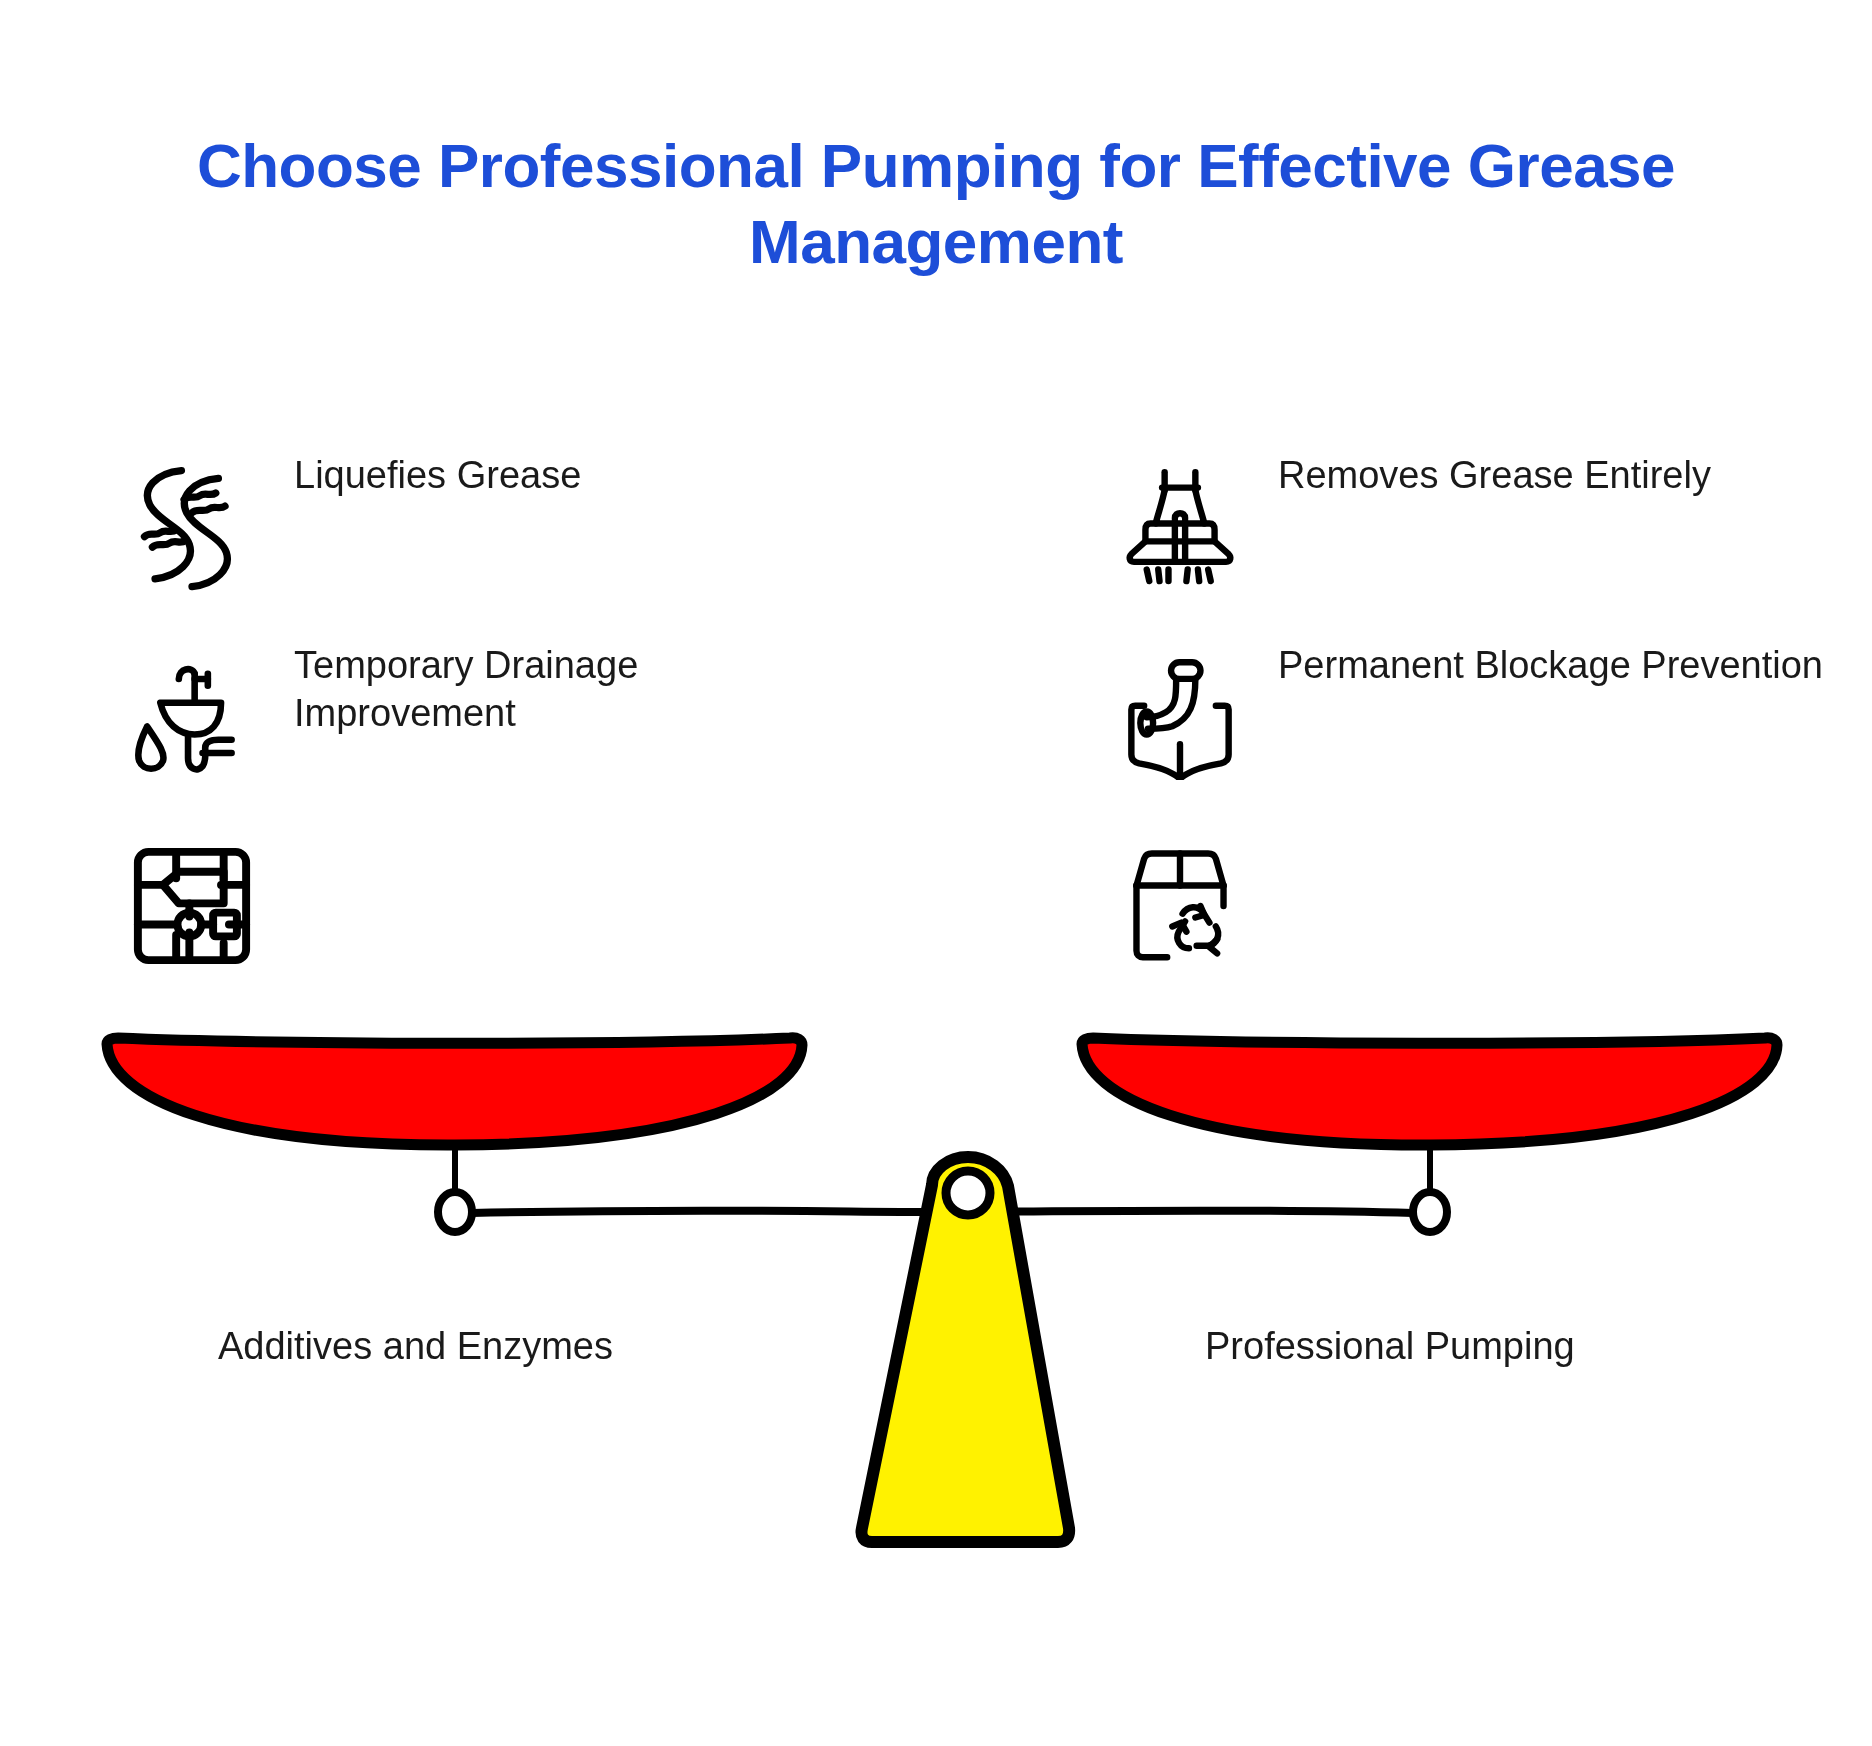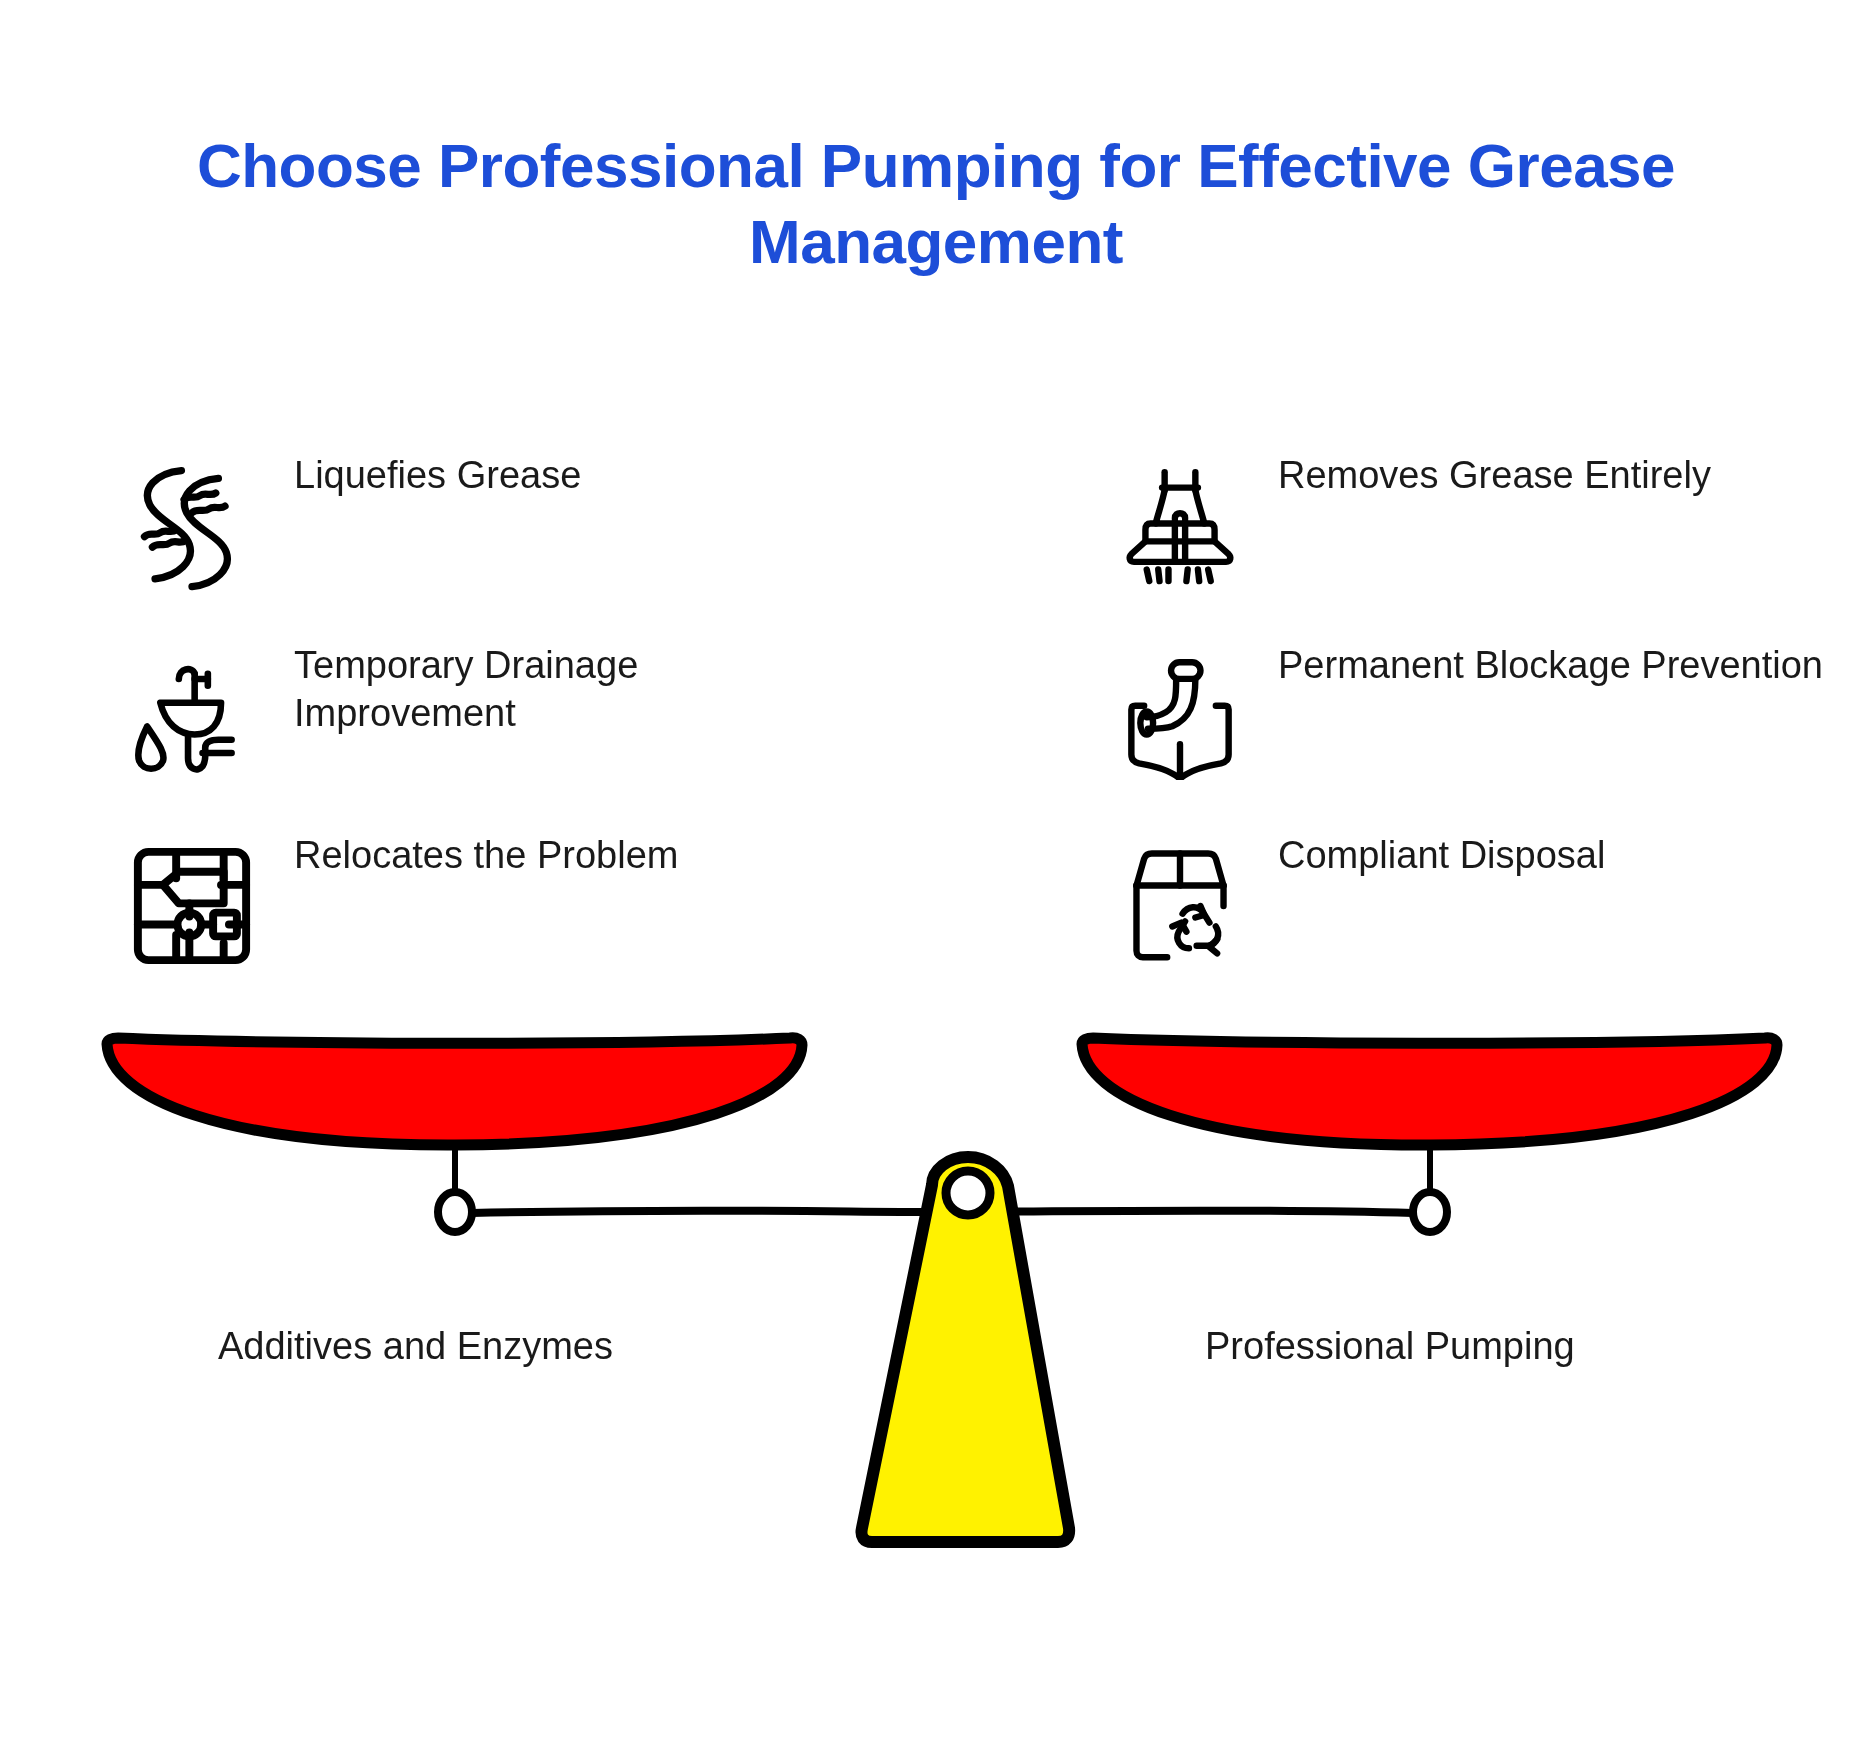--- a/index.html
+++ b/index.html
@@ -133,21 +133,20 @@
         <path d="M38 72 L38 91"></path>
         <path d="M74 78 L74 91"></path>
         <path d="M28 34 L40 24 L74 24 L74 48 L40 48 L28 34 Z"></path>
         <path d="M48 48 L48 58"></path>
         <path d="M48 70 L48 91"></path>
         <circle cx="48" cy="64" r="9"></circle>
         <path d="M57 64 L66 64"></path>
         <rect x="66" y="55" width="18" height="18" rx="2"></rect>
       </svg>
     </span>
-    <span class="feature-label">Relocates the Problem</span>
   </div>
 
 </div>
 
 <div class="col" id="col-right">
 
   <div class="feature-row">
     <span class="feature-icon">
       <svg width="128" height="128" viewBox="0 0 100 100" fill="none" stroke="#000" stroke-width="5" stroke-linecap="round" stroke-linejoin="round">
         <path d="M38 8 L38 22"></path>
@@ -194,21 +193,20 @@
         <path d="M16 34 L16 85 C16 88 18 90 21 90 L40 90"></path>
         <path d="M84 34 L84 50"></path>
         <path d="M52 56 C56 50 64 49 68 55 L73 63"></path>
         <path d="M66 50 L69 57 L62 59"></path>
         <path d="M78 66 C82 72 79 80 72 81 L63 81"></path>
         <path d="M79 76 L73 82 L79 87"></path>
         <path d="M57 83 C50 83 46 76 49 70 L54 62"></path>
         <path d="M44 66 L51 63 L55 70"></path>
       </svg>
     </span>
-    <span class="feature-label">Compliant Disposal</span>
   </div>
 
 </div>
 
 <div id="scale">
   <svg width="1872" height="600" viewBox="0 0 1872 600" fill="none">
 
     <path d="M107 44 C107 40 112 38 118 38 C260 44 620 46 790 38 C797 37 802 40 802 45
              C800 96 690 144 455 145 C222 146 110 98 107 44 Z" fill="#FF0000" stroke="#000000" stroke-width="11" stroke-linejoin="round"></path>
 

